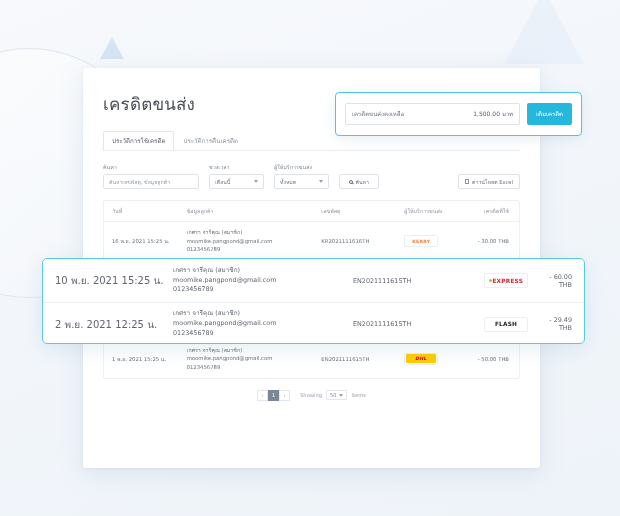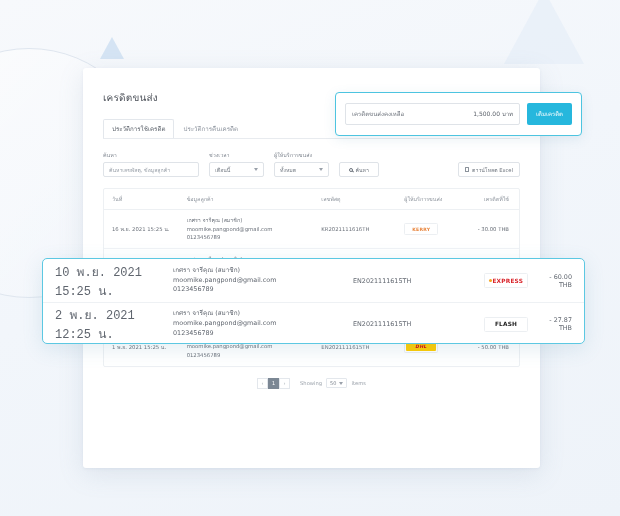--- a/index.html
+++ b/index.html
@@ -55,21 +55,21 @@
     top: 68px;
     width: 457px;
     height: 400px;
     background: #ffffff;
     border-radius: 3px;
     box-shadow: 0 6px 26px rgba(120,140,170,0.16), 0 1px 3px rgba(120,140,170,0.10);
     padding: 22px 20px 0 20px;
   }
 
   .page-title {
-    font-size: 10px;
+    font-size: 17px;
     color: #4a4f57;
     letter-spacing: .2px;
   }
 
   
   .tabs {
     display: flex;
     margin-top: 14px;
     border-bottom: 1px solid #e8ebef;
     height: 20px;
@@ -296,21 +296,21 @@
     box-shadow: 0 5px 20px rgba(90,150,180,0.16);
     overflow: hidden;
   }
   .hl-row {
     display: flex;
     align-items: center;
     height: 43px;
     padding: 0 12px;
   }
   .hl-row + .hl-row { border-top: 1px solid #eef1f4; }
-  .hl-date { width: 118px; font-size: 12px; color: #5f656e; font-family: Liberation Mono, monospace; }
+  .hl-date { width: 118px; font-size: 10px; color: #5f656e; }
   .hl-cust { width: 180px; font-size: 6.4px; color: #5f656e; line-height: 1.55; }
   .hl-track { width: 120px; font-size: 6.4px; color: #5f656e; }
   .hl-carr { width: 66px; display: flex; justify-content: center; }
   .hl-carr .logo { width: 44px; height: 15px; }
   .hl-carr .logo-txt { font-size: 5.8px; }
   .hl-amt { flex: 1; text-align: right; font-size: 6.4px; color: #5f656e; }
 
   
   .pager {
     display: flex;
@@ -531,15 +531,15 @@
         <div>เกศรา จารีคุณ  (สมาชิก)</div>
         <div>moomike.pangpond@gmail.com</div>
         <div>0123456789</div>
       </div>
       <div class="hl-track">EN2021111615TH</div>
       <div class="hl-carr">
         <span class="logo">
           <span class="logo-txt flash">FLASH</span>
         </span>
       </div>
-      <div class="hl-amt">- 27.87 THB</div>
+      <div class="hl-amt">- 29.49 THB</div>
     </div>
   </div>
 
 </body></html>

